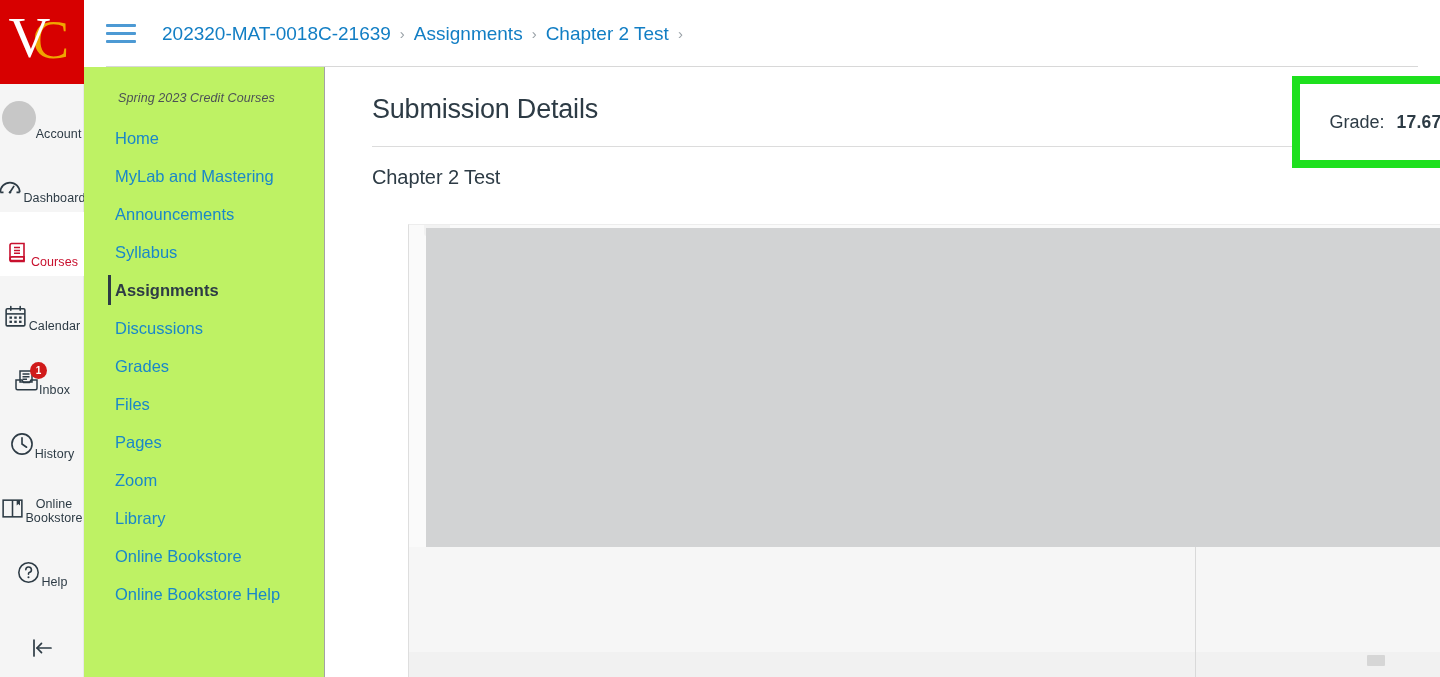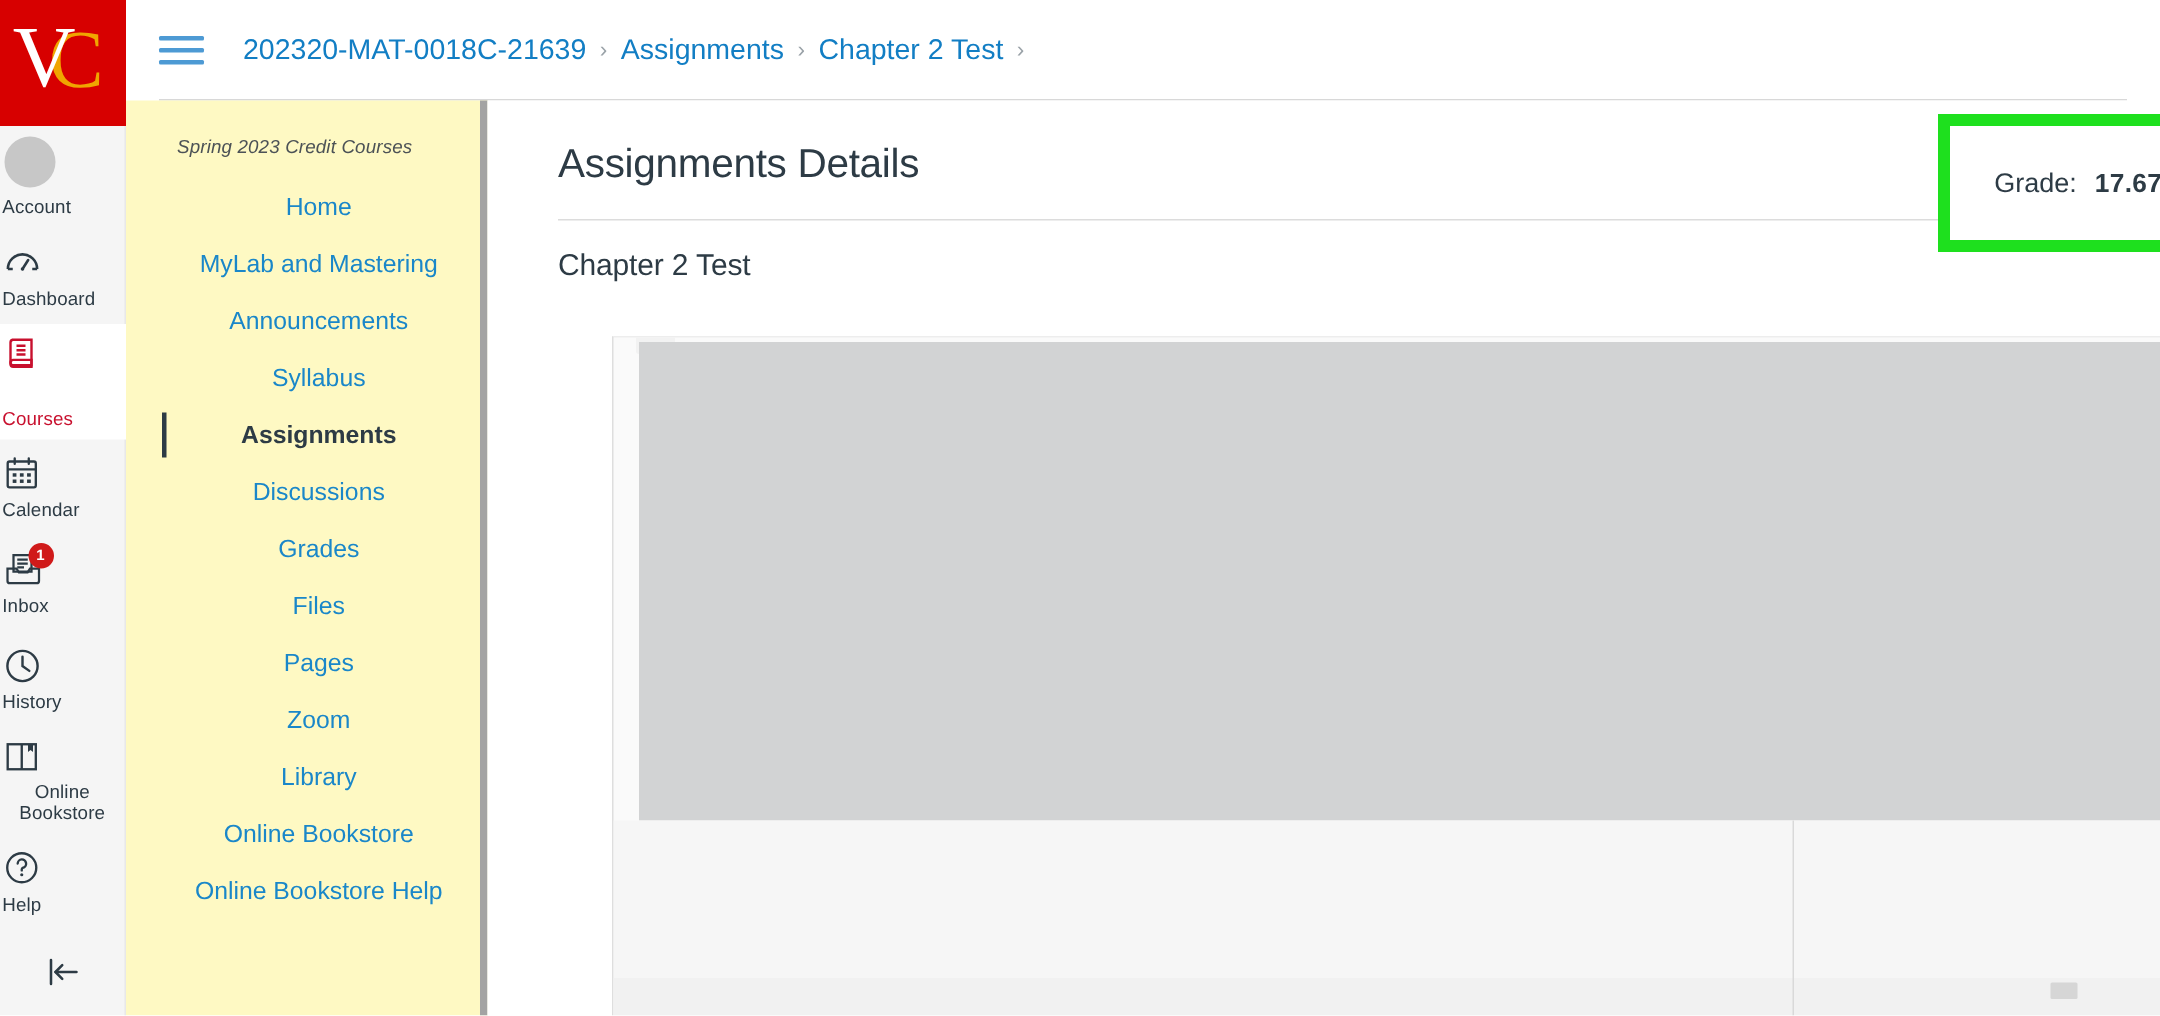--- a/index.html
+++ b/index.html
@@ -41,22 +41,22 @@
   }
   .brand-logo .c-letter {
     position: absolute; left: 26px; top: -2px;
     font-family: "Liberation Serif", serif;
     font-size: 55px; color: #f0a500; line-height: 60px;
     font-weight: 400;
   }
 
   .gnav-item {
     width: 84px; min-height: 64px;
-    display: flex; flex-direction: column;
-    align-items: flex-start; justify-content: center;
+    display: flex; flex-direction: row;
+    align-items: flex-end; justify-content: center;
     padding: 6px 2px 7px 2px;
     color: #2d3b45;
     text-decoration: none;
     cursor: pointer;
     position: relative;
   }
   .gnav-item .gicon {
     height: 26px; width: 26px;
     display: flex; align-items: center; justify-content: center;
     margin-bottom: 4px;
@@ -130,33 +130,33 @@
   }
   .crumb-sep {
     font-size: 15px; color: #9aa2a8; margin: 0 9px; user-select: none;
   }
 
   
   .body-row { flex: 1; display: flex; min-height: 0; position: relative; }
 
   .course-nav {
     width: 241px; flex: 0 0 241px;
-    background: #fef9c3;
-    border-right: 5px solid #a3a3a3;
+    background: #bef264;
+    border-right: 1px solid #a3a3a3;
     padding: 24px 0 0 0;
     overflow: hidden;
     position: relative;
   }
   .term-label {
     font-size: 12.5px; font-style: italic; color: #4c5256;
     padding: 0 0 0 34px; margin-bottom: 14px;
     letter-spacing: 0.1px;
   }
   .cnav-list { list-style: none; }
-  .cnav-item { position: relative; text-align: center; }
+  .cnav-item { position: relative; }
   .cnav-link {
     display: block;
     font-size: 16.5px; color: #1a87c9;
     padding: 9px 10px 9px 31px;
     text-decoration: none; line-height: 20px;
     cursor: pointer;
   }
   .cnav-item.active .cnav-link {
     color: #2d3b45; font-weight: bold;
   }
@@ -417,21 +417,21 @@
           <li class="cnav-item">
             <a class="cnav-link">Online Bookstore</a>
             </li>
           <li class="cnav-item">
             <a class="cnav-link">Online Bookstore Help</a>
             </li>
         </ul>
       </aside>
 
       <main class="content">
-        <h1 class="page-title">Assignments Details</h1>
+        <h1 class="page-title">Submission Details</h1>
         <div class="title-rule"></div>
         <h2 class="assignment-name">Chapter 2 Test</h2>
       </main>
     </div>
 
     <div class="preview-frame">
       <div class="preview-toolbar-stub"></div>
       <div class="preview-doc"></div>
       <div class="preview-lower">
         <div class="preview-bottom-band"></div>

